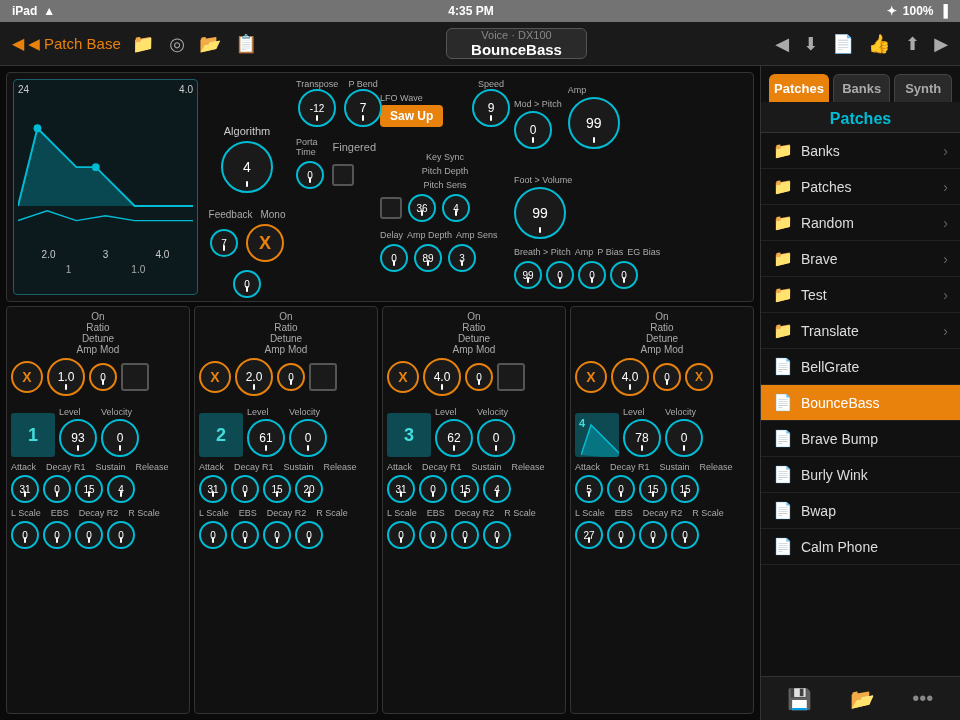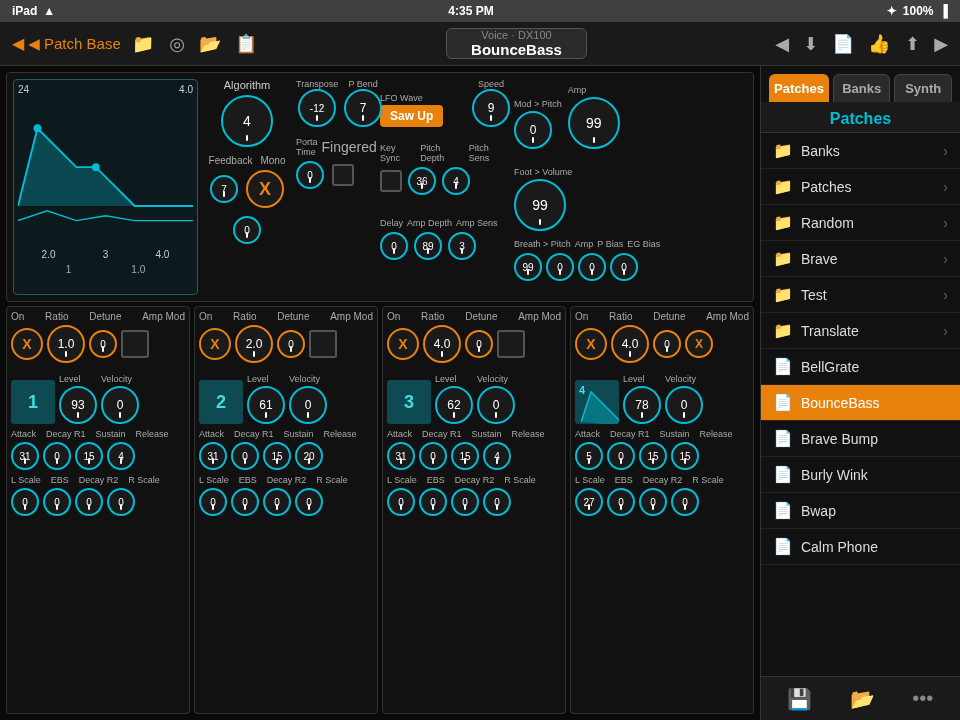--- a/index.html
+++ b/index.html
@@ -8,21 +8,21 @@
       color: #fff;
       font-family: -apple-system, 'Helvetica Neue', Arial, sans-serif;
       width: 960px;
       height: 720px;
       overflow: hidden;
       position: relative;
     }
 
     
     .status-bar {
-      background: #404040;
+      background: #737373;
       height: 22px;
       display: flex;
       align-items: center;
       justify-content: space-between;
       padding: 0 12px;
       font-size: 12px;
       font-weight: 600;
     }
     .status-left { display: flex; align-items: center; gap: 6px; }
     .status-right { display: flex; align-items: center; gap: 6px; }
@@ -225,20 +225,21 @@
       width: 90px;
       display: flex;
       flex-direction: column;
       align-items: center;
       gap: 4px;
     }
     .section-label {
       color: #ccc;
       font-size: 11px;
       text-align: center;
+      margin-top: 46px;
     }
 
     
     .knob-container {
       display: flex;
       flex-direction: column;
       align-items: center;
       gap: 2px;
     }
     .knob {
@@ -320,20 +321,21 @@
       flex-direction: column;
       gap: 3px;
     }
 
     .op-header {
       display: flex;
       justify-content: space-between;
       align-items: center;
       font-size: 10px;
       color: #aaa;
+      flex-direction: column;
     }
 
     .op-row {
       display: flex;
       gap: 4px;
       align-items: center;
     }
 
     .op-num-label {
       background: #0d4a52;
@@ -443,21 +445,21 @@
           </div>
         </div>
 
         <div class="algorithm-section">
           <span class="section-label">Algorithm</span>
           <div class="knob-container">
             <div class="knob large teal">
               <span>4</span>
             </div>
           </div>
-          <div style="display:flex;gap:8px;align-items:center;margin-top:4px;">
+          <div style="display:flex;gap:8px;align-items:center;margin-top:12px;">
             <span style="font-size:10px;color:#aaa;">Feedback</span>
             <span style="font-size:10px;color:#aaa;">Mono</span>
           </div>
           <div style="display:flex;gap:8px;align-items:center;">
             <div class="knob small teal">
               <span>7</span>
             </div>
             <div class="x-btn">
               <span>X</span>
             </div>
@@ -479,21 +481,21 @@
             </div>
             <div class="knob-group">
               <span class="col-header">P Bend</span>
               <div class="knob medium teal">
                 <span>7</span>
               </div>
             </div>
           </div>
           <div style="display:flex;gap:4px;align-items:center;margin-top:6px;">
             <span style="font-size:9px;color:#aaa;">Porta Time</span>
-            <span style="font-size:14px;color:#aaa;">Fingered</span>
+            <span style="font-size:11px;color:#aaa;">Fingered</span>
           </div>
           <div style="display:flex;gap:8px;align-items:center;">
             <div class="knob small teal">
               <span>0</span>
             </div>
             <div class="checkbox-box"></div>
           </div>
         </div>
 
         <div class="lfo-section" style="width:130px;">
@@ -502,35 +504,35 @@
               <span class="col-header">LFO Wave</span>
               <button class="lfo-wave-btn">Saw Up</button>
             </div>
             <div class="knob-group">
               <span class="col-header">Speed</span>
               <div class="knob medium teal">
                 <span>9</span>
               </div>
             </div>
           </div>
-          <div style="display:flex;gap:4px;align-items:center;margin-top:12px;font-size:9px;color:#aaa;">
+          <div style="display:flex;gap:4px;align-items:center;margin-top:21px;font-size:9px;color:#aaa;flex-direction:column;">
             <span>Key Sync</span>
             <span>Pitch Depth</span>
             <span>Pitch Sens</span>
           </div>
           <div style="display:flex;gap:6px;align-items:center;">
             <div class="checkbox-box"></div>
             <div class="knob small teal">
               <span>36</span>
             </div>
             <div class="knob small teal">
               <span>4</span>
             </div>
           </div>
-          <div style="display:flex;gap:4px;align-items:center;margin-top:19px;font-size:9px;color:#aaa;">
+          <div style="display:flex;gap:4px;align-items:center;margin-top:4px;font-size:9px;color:#aaa;">
             <span>Delay</span>
             <span>Amp Depth</span>
             <span>Amp Sens</span>
           </div>
           <div style="display:flex;gap:6px;align-items:center;">
             <div class="knob small teal">
               <span>0</span>
             </div>
             <div class="knob small teal">
               <span>89</span>
@@ -549,21 +551,21 @@
                 <span>0</span>
               </div>
             </div>
             <div>
               <span class="col-header">Amp</span>
               <div class="knob large teal">
                 <span>99</span>
               </div>
             </div>
           </div>
-          <div style="margin-top:8px;">
+          <div style="margin-top:16px;">
             <span class="col-header">Foot &gt; Volume</span>
             <div class="knob large teal" style="display:flex;">
               <span>99</span>
             </div>
           </div>
           <div style="display:flex;gap:4px;align-items:center;margin-top:4px;font-size:9px;color:#aaa;">
             <span>Breath &gt; Pitch</span>
             <span>Amp</span>
             <span>P Bias</span>
             <span>EG Bias</span>

